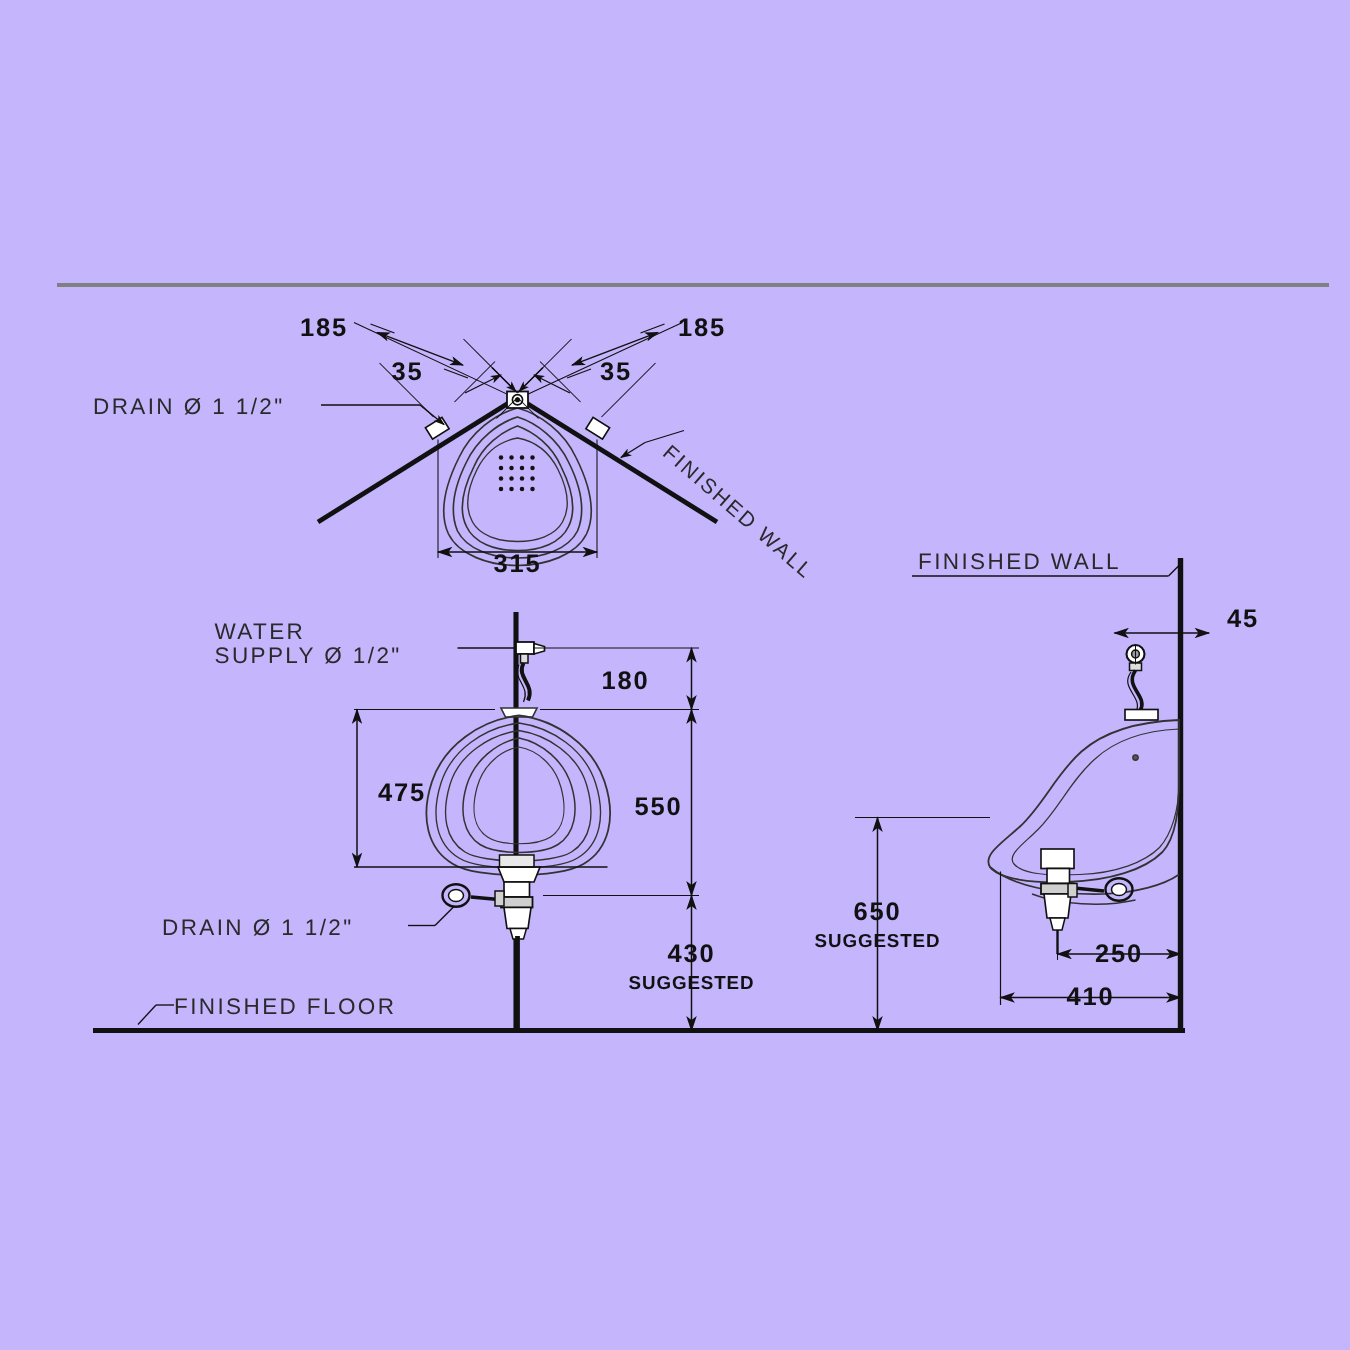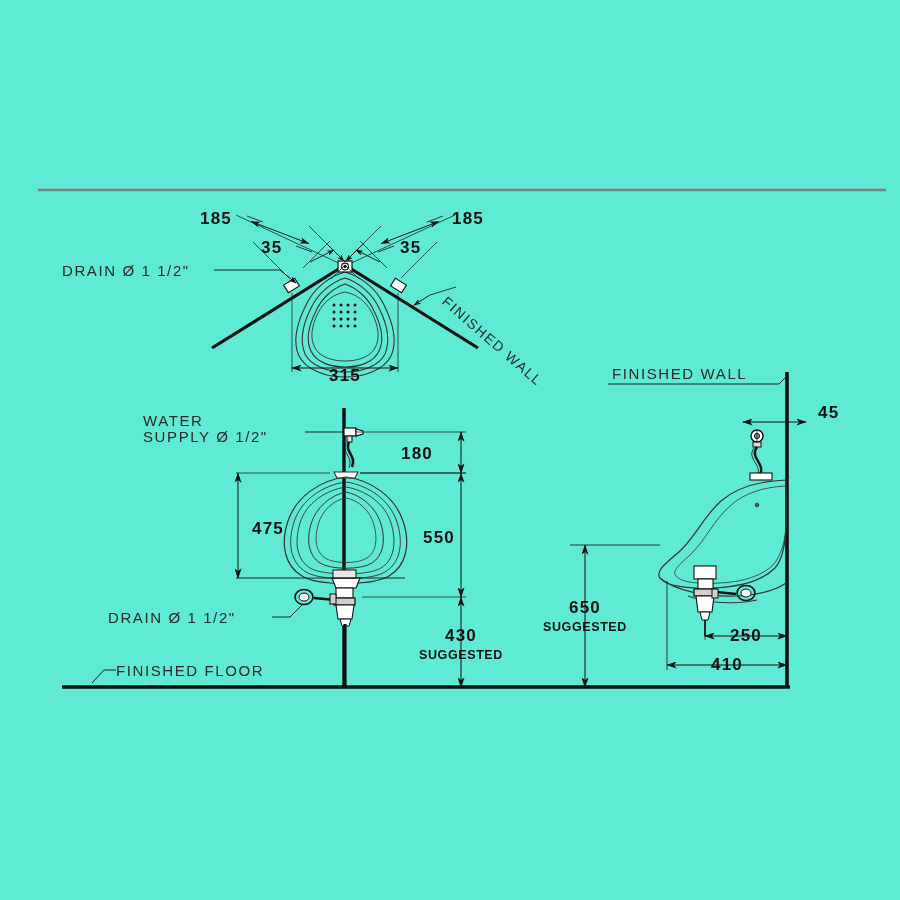--- a/index.html
+++ b/index.html
@@ -8,21 +8,21 @@
     padding: 0;
     background: #ffffff;
   }
   body {
     font-family: "Liberation Sans", sans-serif;
   }
   #sheet {
     position: relative;
     width: 900px;
     height: 900px;
-    background: #5eead4;
+    background: #c4b5fd;
     overflow: hidden;
   }
   #sheet svg {
     position: absolute;
     top: 0;
     left: 0;
     width: 900px;
     height: 900px;
   }
   .dimtext {

